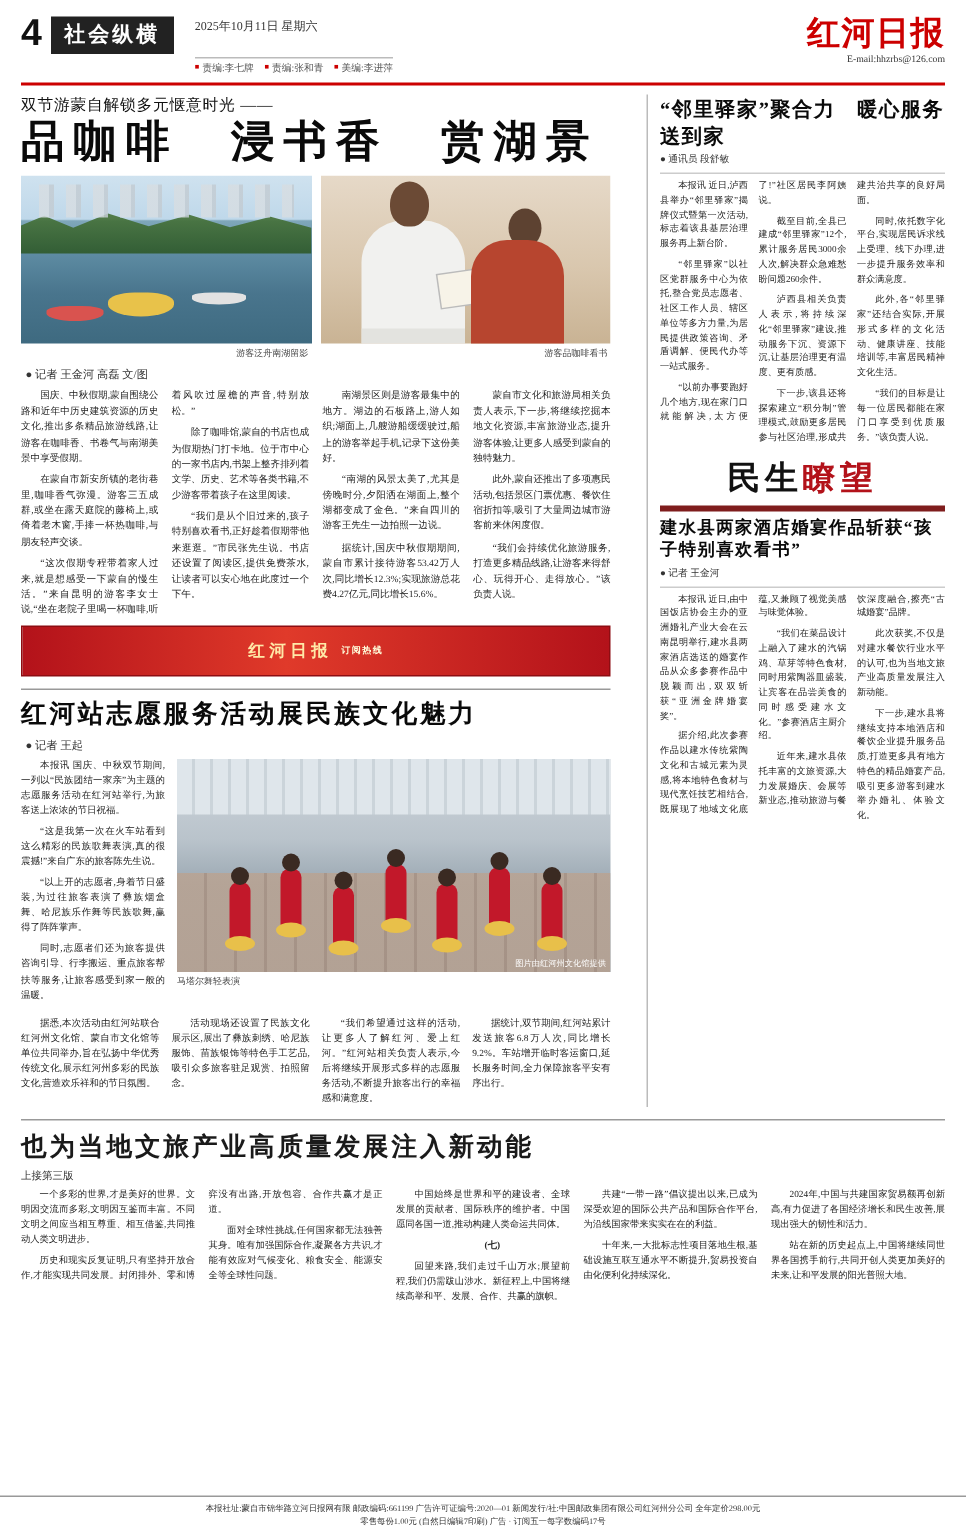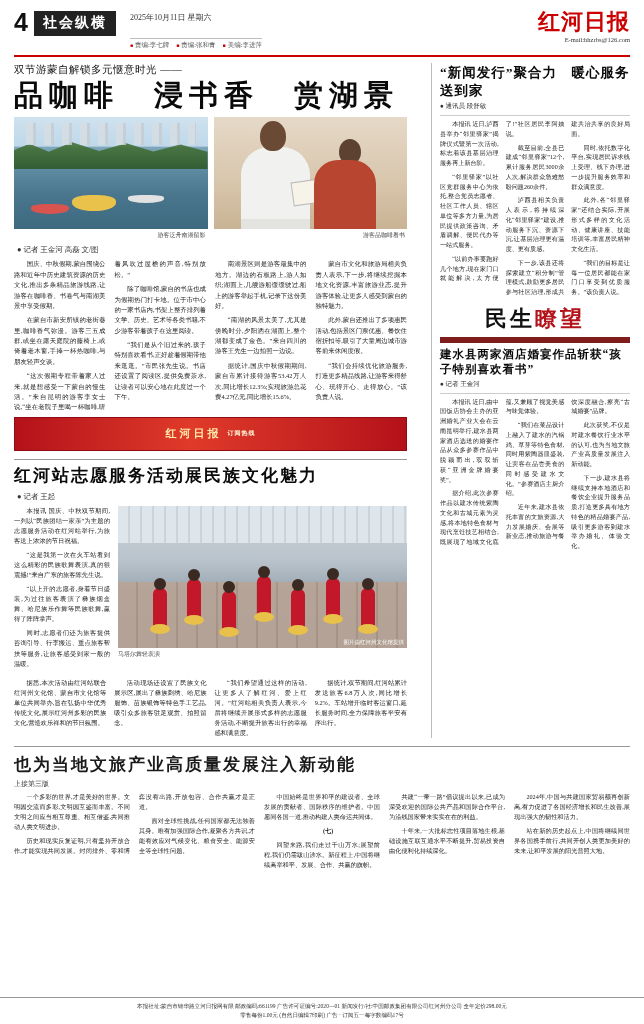--- a/index.html
+++ b/index.html
@@ -148,21 +148,21 @@
   .r-title {
     font-size:13.5px; font-weight:bold; letter-spacing:1px; line-height:1.3; color:#0a0a0a;
     margin:1px 0 3px 0;
   }
   .r-byline { font-size:6.5px; color:#333; margin:3px 0 4px 0; }
   .r-cols { column-count:3; column-gap:7px; font-size:6.1px; line-height:1.6; text-align:justify; color:#222; }
   .r-cols p { margin:0 0 4px 0; text-indent:2em; }
   .minsheng {
     margin:6px 0 4px 0; text-align:center;
     font-size:22px; font-weight:bold; letter-spacing:3px;
-    color:#b3121a; border-bottom:6px solid #7f1d1d; padding-bottom:3px;
+    color:#b3121a; border-bottom:4px solid #7f1d1d; padding-bottom:3px;
   }
   .minsheng .blk { color:#111; }
 
   
   .bottom { margin-top:8px; border-top:1px solid #999; padding-top:6px; }
   .b-title { font-size:17px; font-weight:bold; letter-spacing:2px; margin-bottom:3px; }
   .b-sub { font-size:7px; color:#333; margin-bottom:3px; }
   .b-cols { column-count:5; column-gap:9px; font-size:6.2px; line-height:1.62; text-align:justify; color:#222; }
   .b-cols p { margin:0 0 4px 0; text-indent:2em; }
   .b-center { text-indent:0; text-align:center; font-weight:bold; }
@@ -277,21 +277,21 @@
         <div class="s2-cols">
           <p>据悉,本次活动由红河站联合红河州文化馆、蒙自市文化馆等单位共同举办,旨在弘扬中华优秀传统文化,展示红河州多彩的民族文化,营造欢乐祥和的节日氛围。</p>
           <p>活动现场还设置了民族文化展示区,展出了彝族刺绣、哈尼族服饰、苗族银饰等特色手工艺品,吸引众多旅客驻足观赏、拍照留念。</p>
           <p>“我们希望通过这样的活动,让更多人了解红河、爱上红河。”红河站相关负责人表示,今后将继续开展形式多样的志愿服务活动,不断提升旅客出行的幸福感和满意度。</p>
           <p>据统计,双节期间,红河站累计发送旅客6.8万人次,同比增长9.2%。车站增开临时客运窗口,延长服务时间,全力保障旅客平安有序出行。</p>
         </div>
       </div>
     </div>
 
     <div class="right-block">
-      <div class="r-title">“新闻发行”聚合力　暖心服务送到家</div>
+      <div class="r-title">“邻里驿家”聚合力　暖心服务送到家</div>
       <div class="r-byline">
         <span class="dot" style="color:#c00"></span><span>● 通讯员  段舒敏</span>
       </div>
       <div class="rule-thin"></div>
       <div class="r-cols" style="margin-top:4px">
         <p>本报讯  近日,泸西县举办“邻里驿家”揭牌仪式暨第一次活动,标志着该县基层治理服务再上新台阶。</p>
         <p>“邻里驿家”以社区党群服务中心为依托,整合党员志愿者、社区工作人员、辖区单位等多方力量,为居民提供政策咨询、矛盾调解、便民代办等一站式服务。</p>
         <p>“以前办事要跑好几个地方,现在家门口就能解决,太方便了!”社区居民李阿姨说。</p>
         <p>截至目前,全县已建成“邻里驿家”12个,累计服务居民3000余人次,解决群众急难愁盼问题260余件。</p>
         <p>泸西县相关负责人表示,将持续深化“邻里驿家”建设,推动服务下沉、资源下沉,让基层治理更有温度、更有质感。</p>

